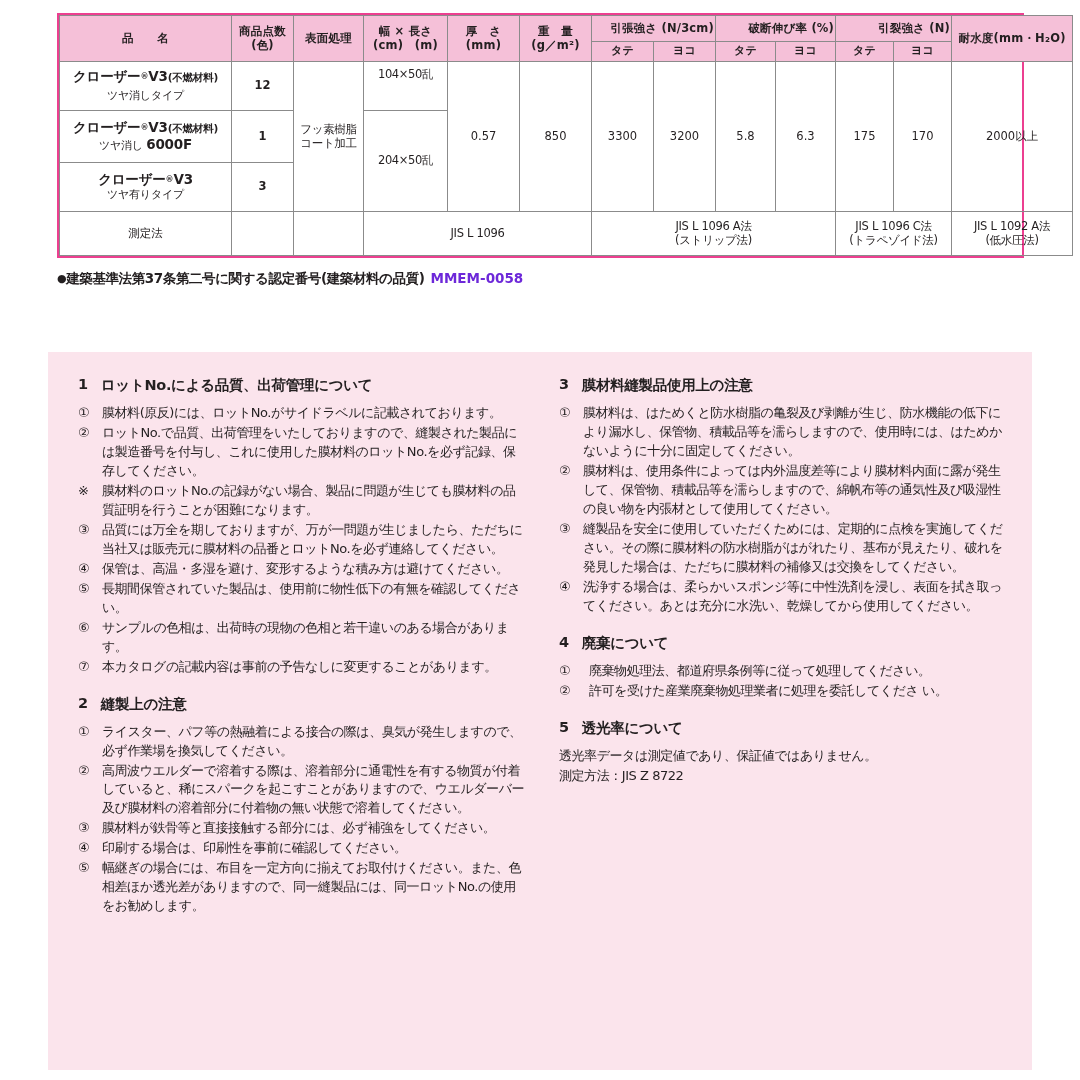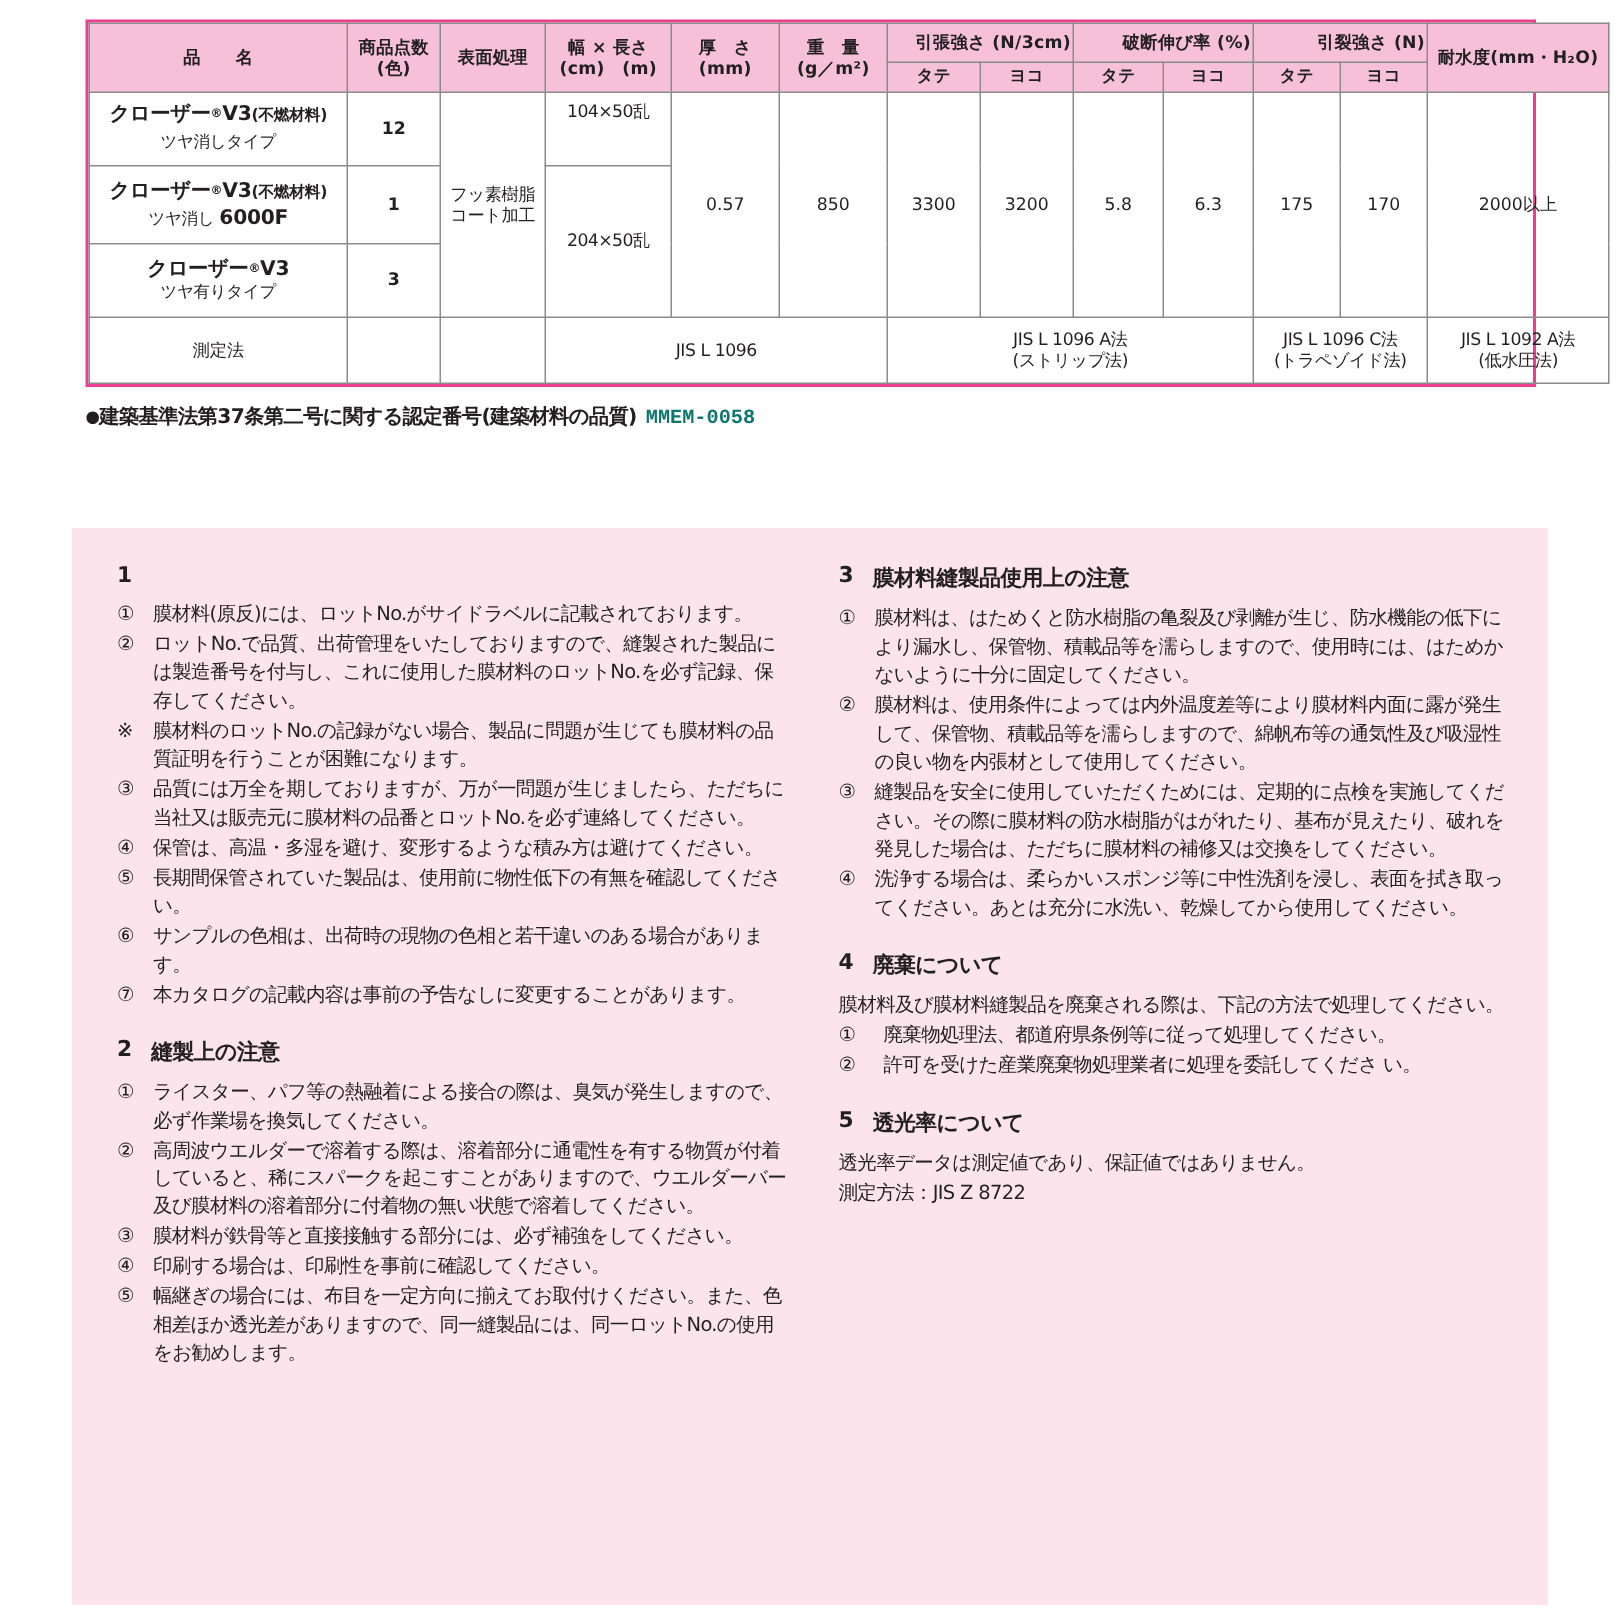--- a/index.html
+++ b/index.html
@@ -63,21 +63,21 @@
   .certs { position: absolute; left: 57px; top: 272px; width: 980px; }
   .cert-line {
     font-size: 13.5px;
     font-weight: bold;
     letter-spacing: -.4px;
     line-height: 1.0;
     margin-bottom: 10px;
     white-space: nowrap;
   }
   .cert-line .bullet { font-size: 11px; vertical-align: 1px; }
-  .cert-code { color: #0f766e; margin-left: 6px; letter-spacing: 0; font-family: Liberation Mono, monospace; }
+  .cert-code { color: #6d28d9; margin-left: 6px; letter-spacing: 0; }
 
   
   .notes {
     position: absolute; left: 48px; top: 352px;
     width: 984px; height: 718px;
     background: #fbe4ec;
     padding: 24px 26px 0 30px;
     display: flex;
     gap: 34px;
   }
@@ -230,20 +230,21 @@
       <span class="bullet">●</span><span>建築基準法第37条第二号に関する認定番号(建築材料の品質)</span><span class="cert-code">MMEM-0058</span>
     </div>
   </div>
 
   <div class="notes">
 
     <div class="col">
 
       <h3 class="sec">
         <span>1</span>
+        <span>ロットNo.による品質、出荷管理について</span>
       </h3>
       <div class="item">
           <span class="marker">①</span>
           <span class="itext">膜材料(原反)には、ロットNo.がサイドラベルに記載されております。</span>
         </div>
       <div class="item">
           <span class="marker">②</span>
           <span class="itext">ロットNo.で品質、出荷管理をいたしておりますので、縫製された製品には製造番号を付与し、これに使用した膜材料のロットNo.を必ず記録、保存してください。</span>
         </div>
       <div class="item">
@@ -317,21 +318,20 @@
         </div>
       <div class="item">
           <span class="marker">④</span>
           <span class="itext">洗浄する場合は、柔らかいスポンジ等に中性洗剤を浸し、表面を拭き取ってください。あとは充分に水洗い、乾燥してから使用してください。</span>
         </div>
 
       <h3 class="sec spaced">
         <span>4</span>
         <span>廃棄について</span>
       </h3>
-      <div class="plain">膜材料及び膜材料縫製品を廃棄される際は、下記の方法で処理してください。</div>
       <div class="item">
           <span class="marker wide">①</span>
           <span class="itext">廃棄物処理法、都道府県条例等に従って処理してください。</span>
         </div>
       <div class="item">
           <span class="marker wide">②</span>
           <span class="itext">許可を受けた産業廃棄物処理業者に処理を委託してくださ い。</span>
         </div>
 
       <h3 class="sec spaced">

